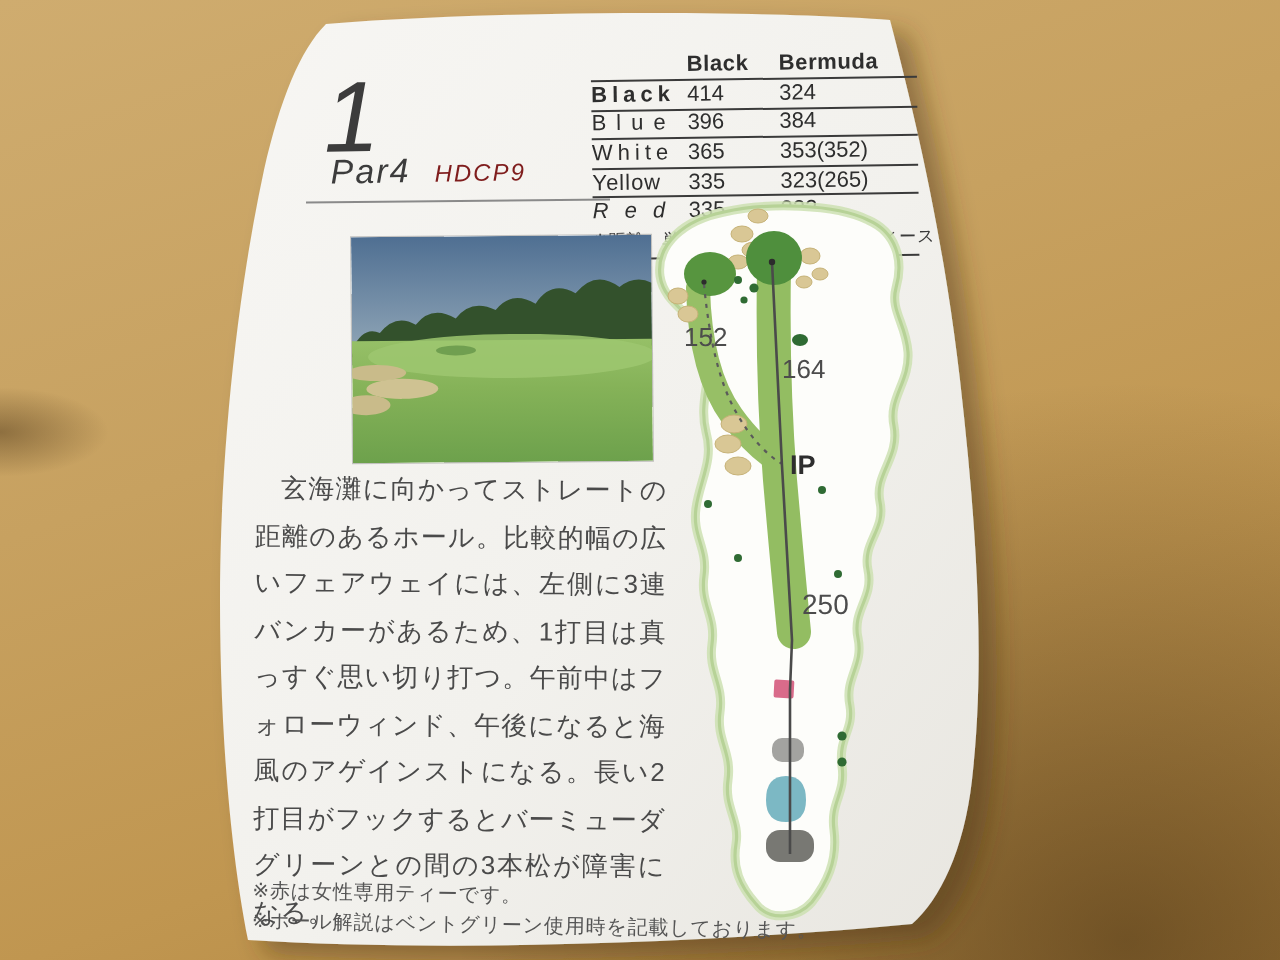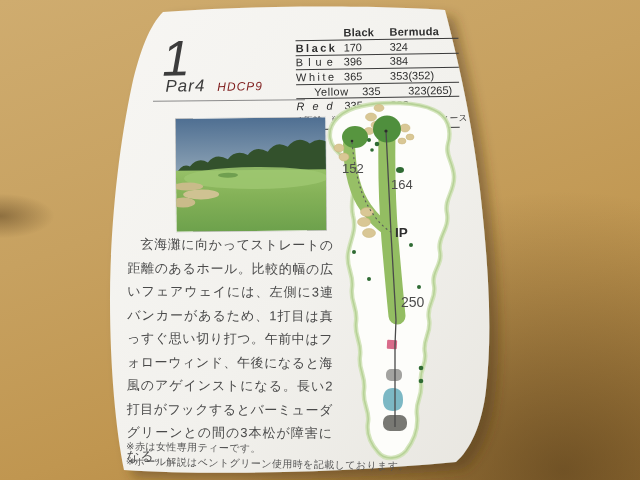--- a/index.html
+++ b/index.html
@@ -29,21 +29,21 @@
   
   .yardage-table{position:absolute;left:296px;top:26px;width:163px;font-size:11px;color:#2e2e2e;transform:rotate(-.8deg);}
   .yt-head{display:flex;height:13px;font-weight:bold;letter-spacing:.3px;}
   .yt-head .h-bent{margin-left:48px;width:46px;}
   .yt-row{display:flex;align-items:center;height:13.6px;border-top:1.2px solid #3a3a3a;}
   .yt-row:last-of-type{border-bottom:1.2px solid #3a3a3a;}
   .yt-label{width:48px;white-space:nowrap;overflow:visible;}
   .yt-row:nth-of-type(2) .yt-label{letter-spacing:2.5px;font-weight:bold;}
   .yt-row:nth-of-type(3) .yt-label{letter-spacing:5px;}
   .yt-row:nth-of-type(4) .yt-label{letter-spacing:2.5px;}
-  .yt-row:nth-of-type(5) .yt-label{letter-spacing:.5px;margin-left:18px;}
+  .yt-row:nth-of-type(5) .yt-label{letter-spacing:.5px;}
   .yt-row:nth-of-type(6) .yt-label{letter-spacing:8px;font-style:italic;}
   .yt-bent{width:46px;}
   .yt-berm{flex:1;}
   .yt-note{margin-top:2px;padding-bottom:2px;border-bottom:1.2px solid #3a3a3a;font-size:8.5px;color:#3a3a3a;letter-spacing:.5px;white-space:nowrap;}
   
   .course-photo{position:absolute;left:176px;top:118px;width:150px;height:113px;transform:rotate(-.5deg);box-shadow:0 0 0 .5px rgba(120,120,120,.4);}
   
   .description{
     position:absolute;left:127px;top:233px;width:206px;
     font-size:13px;line-height:23.5px;color:#4a4a4a;
@@ -94,21 +94,21 @@
 </div>
 <div class="title-rule"></div>
 
 <div class="yardage-table">
   <div class="yt-head">
     <span class="h-bent">Black</span>
     <span class="h-berm">Bermuda</span>
   </div>
   <div class="yt-row">
     <span class="yt-label">Black</span>
-    <span class="yt-bent">170</span>
+    <span class="yt-bent">414</span>
     <span class="yt-berm">324</span>
   </div>
   <div class="yt-row">
     <span class="yt-label">Blue</span>
     <span class="yt-bent">396</span>
     <span class="yt-berm">384</span>
   </div>
   <div class="yt-row">
     <span class="yt-label">White</span>
     <span class="yt-bent">365</span>

